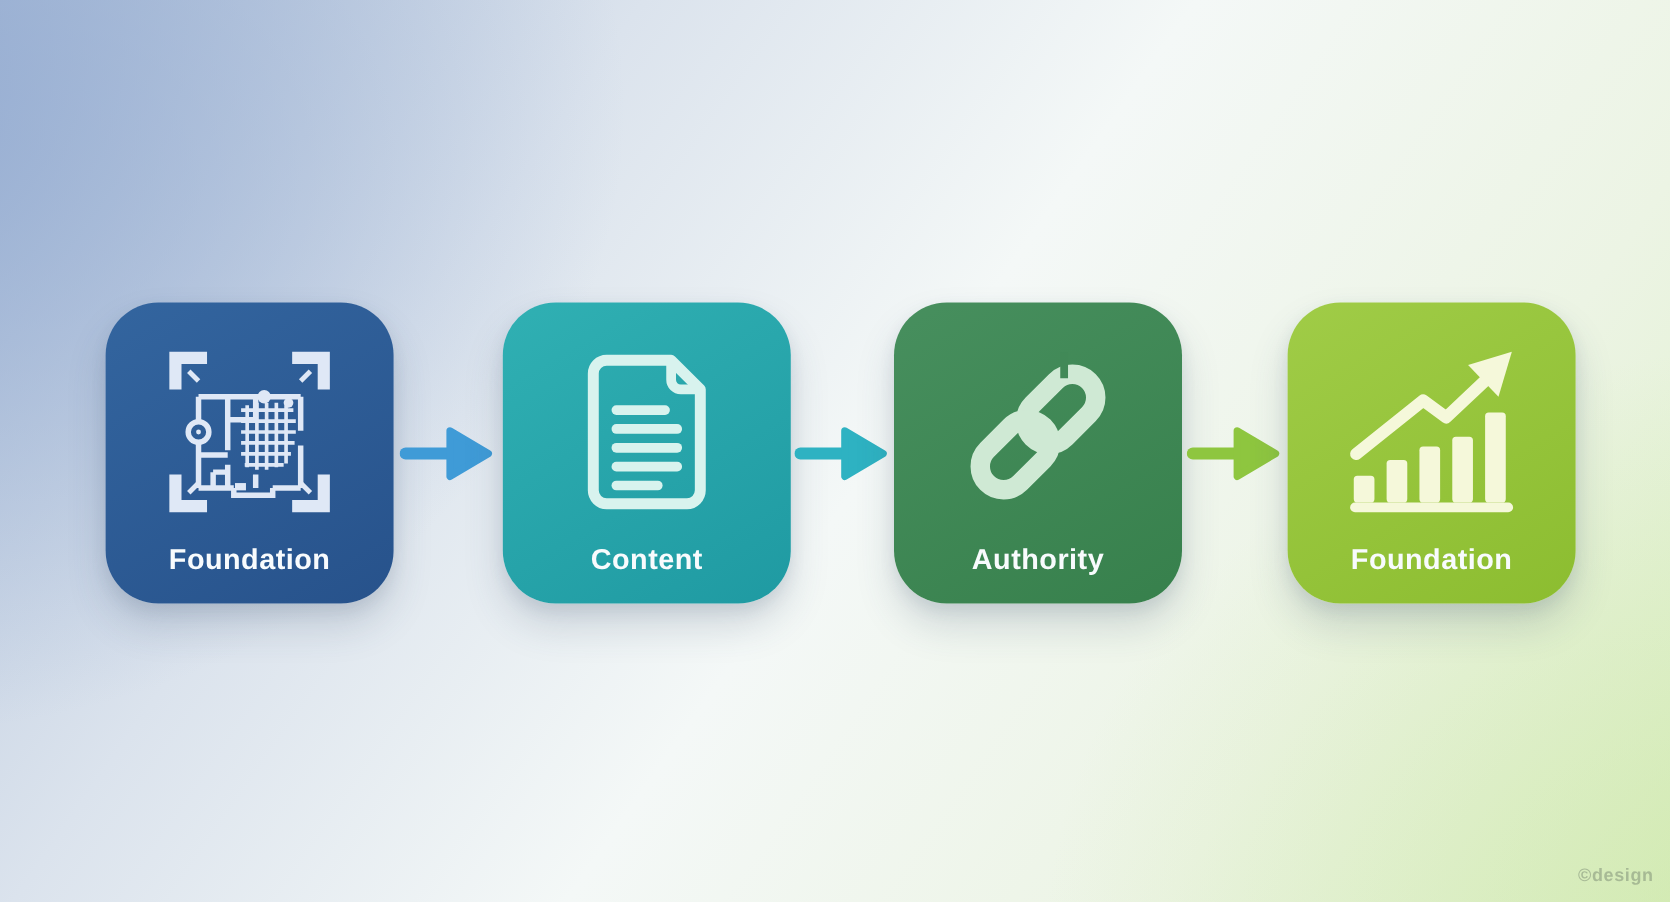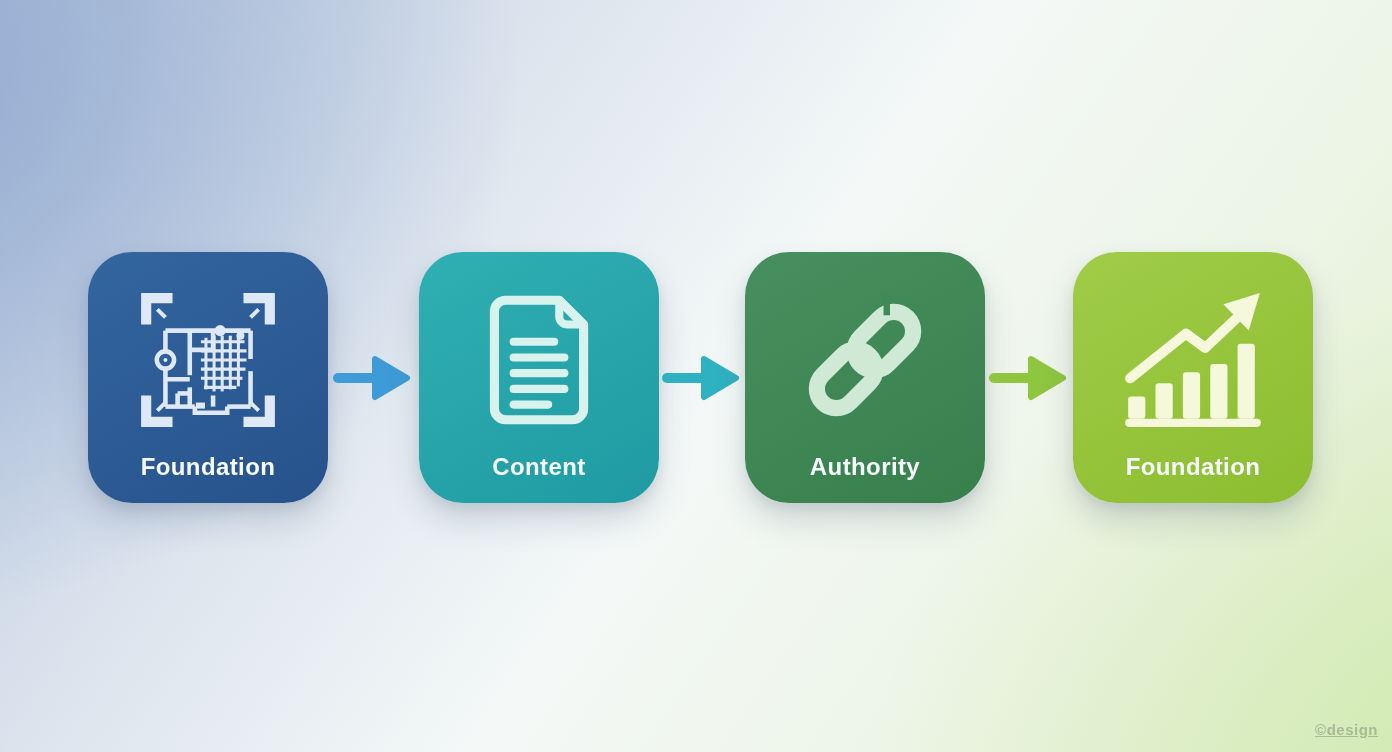--- a/index.html
+++ b/index.html
@@ -64,21 +64,20 @@
   .arrow-2 { left: 989px; }
 
   .watermark {
     position: absolute;
     right: 14px;
     bottom: 14px;
     font-size: 15px;
     font-weight: 700;
     letter-spacing: 0.5px;
     color: rgba(110, 126, 106, 0.45);
-    text-decoration: underline;
   }
 </style>
 </head>
 <body>
 
 <div class="canvas">
 
   <div class="card card-0" style="background: linear-gradient(150deg, rgb(51, 101, 159) 0%, rgb(39, 82, 139) 100%);">
     <div class="icon-slot" style="color: rgb(223, 232, 246);">
       <svg viewBox="0 0 150 150" fill="none">

